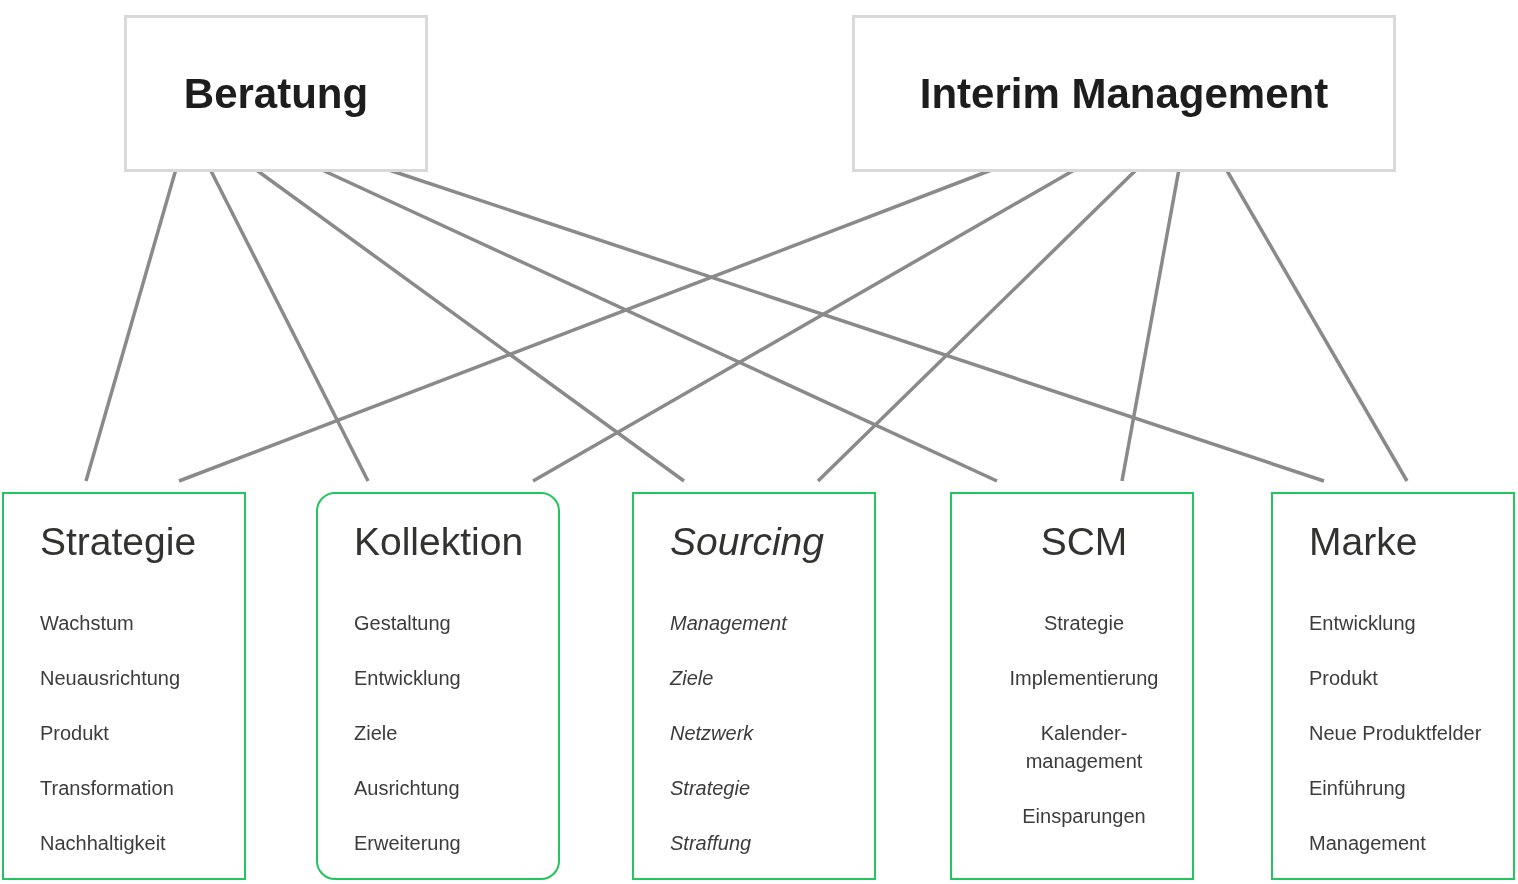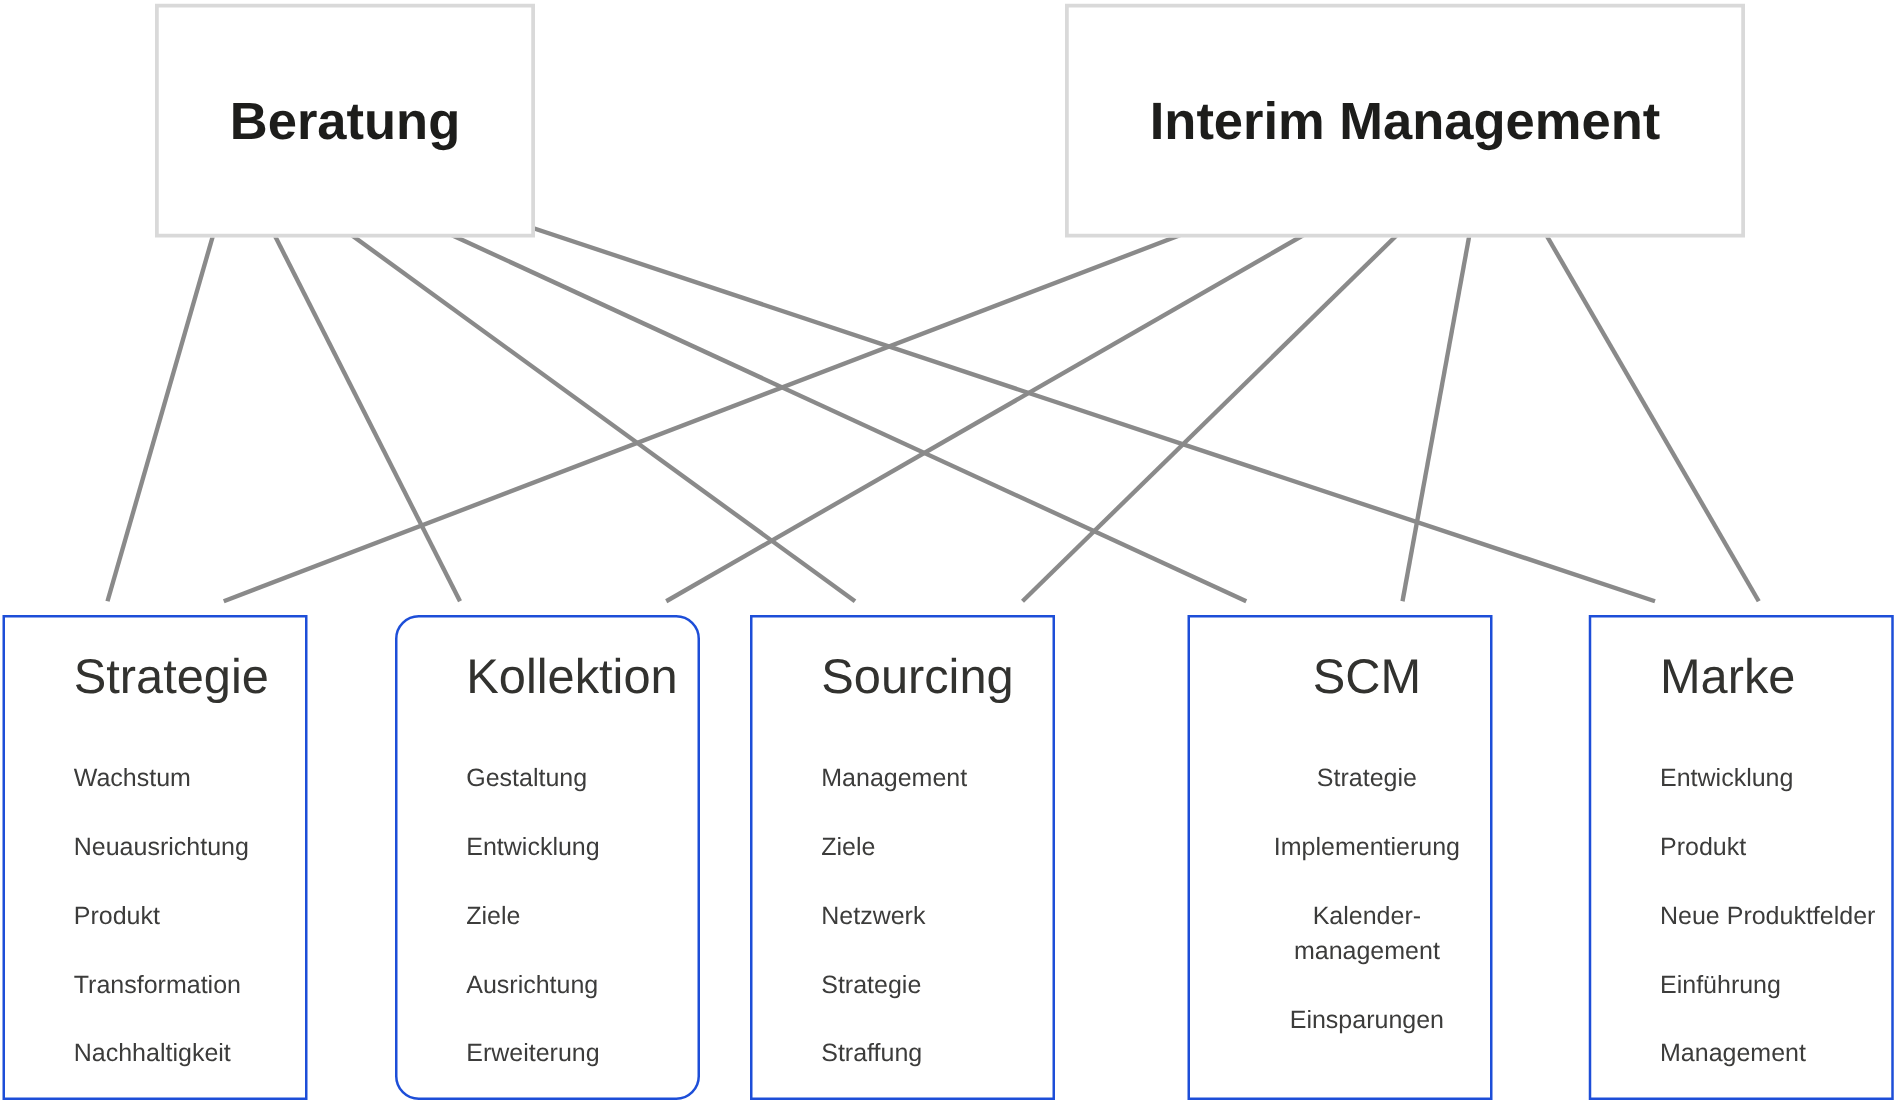--- a/index.html
+++ b/index.html
@@ -11,22 +11,22 @@
     font-family: "Liberation Sans", sans-serif;
     overflow: hidden;
   }
   svg.connectors {
     position: absolute;
     left: 0; top: 0;
     width: 1518px; height: 884px;
   }
   .topnode {
     position: absolute;
-    top: 3px;
-    height: 187px;
+    top: 15px;
+    height: 157px;
     box-sizing: border-box;
     border: 3px solid #d9d9d9;
     background: #ffffff;
     display: flex;
     align-items: center;
     justify-content: center;
   }
   .topnode .label {
     font-size: 42px;
     font-weight: 700;
@@ -34,27 +34,27 @@
     letter-spacing: 0px;
   }
   #node-beratung { left: 124px; width: 304px; }
   #node-interim  { left: 852px; width: 544px; text-align: right; }
   .bnode {
     position: absolute;
     top: 492px;
     width: 244px;
     height: 388px;
     box-sizing: border-box;
-    border: 2px solid #1d4ed8;
+    border: 2px solid #22c55e;
     background: #ffffff;
-    padding: 24px 12px 0 55px;
+    padding: 24px 12px 0 36px;
   }
   #node-strategie  { left: 2px; }
   #node-kollektion { left: 316px; border-radius: 19px; }
-  #node-sourcing   { left: 600px; }
+  #node-sourcing   { left: 632px; font-style: italic; }
   #node-scm        { left: 950px; text-align: center; }
   #node-marke      { left: 1271px; }
   .bnode h2 {
     margin: 0;
     font-size: 39px;
     line-height: 48px;
     font-weight: 300;
     color: #32322f;
   }
   .bnode ul {

